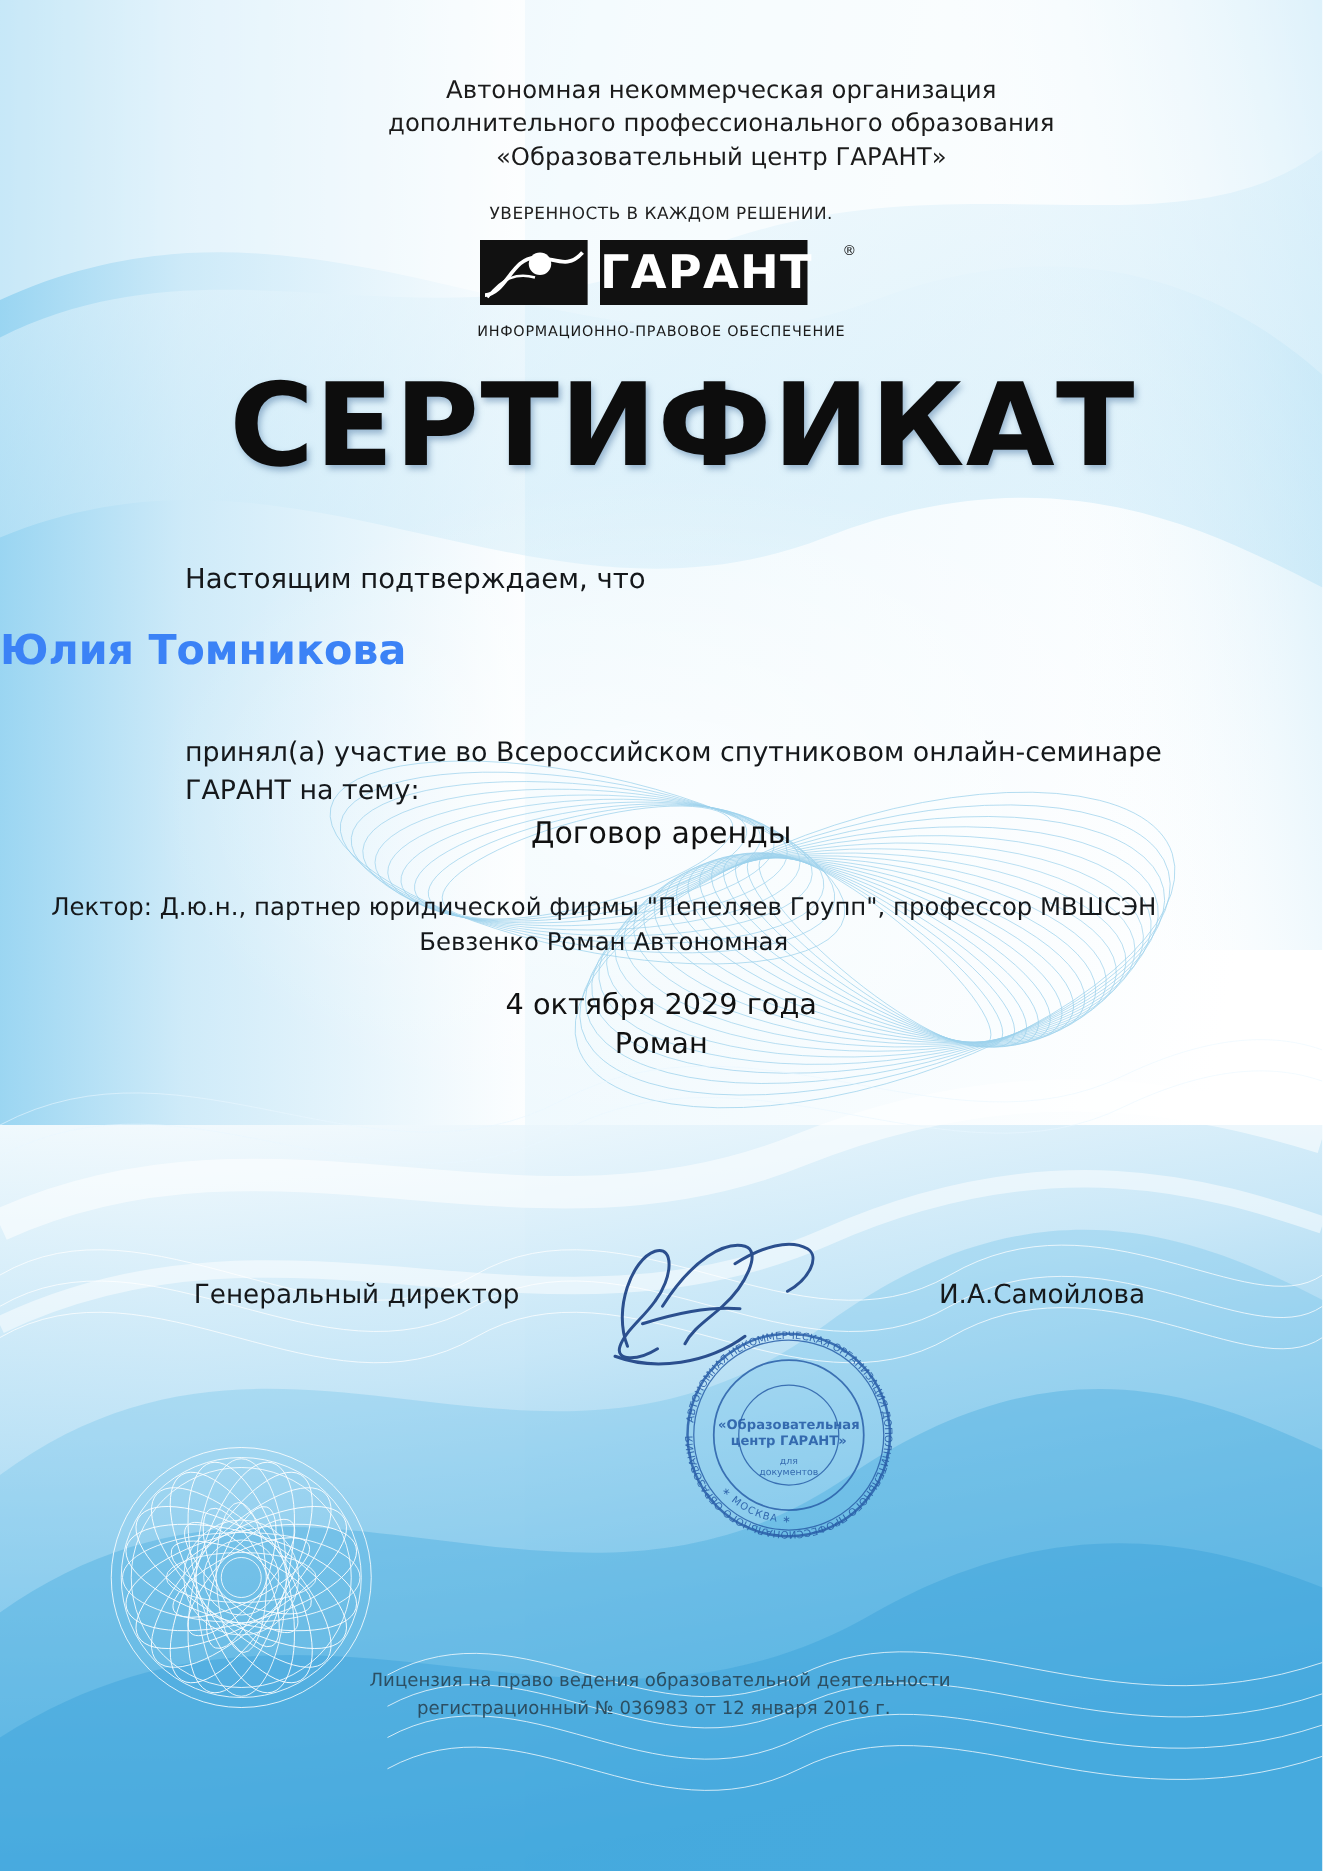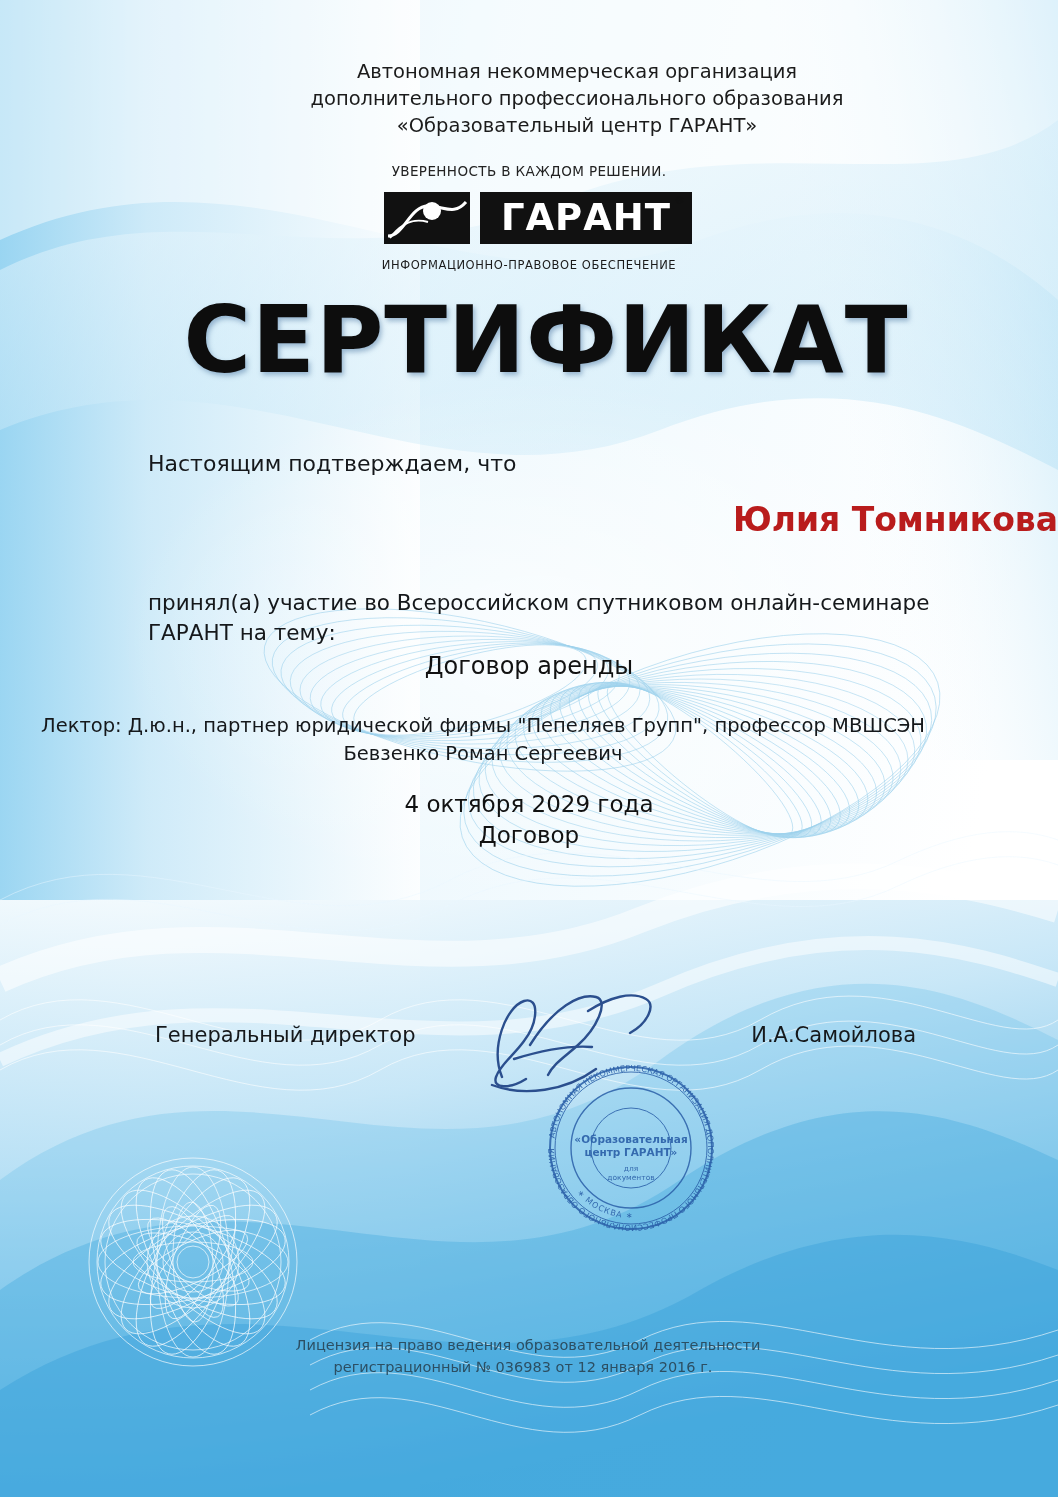--- a/index.html
+++ b/index.html
@@ -76,21 +76,21 @@
     top: 0;
     width: 86px;
     height: 52px;
     background: #111;
   }
   .logo-word {
     position: absolute;
     left: 96px;
     top: 0;
     height: 52px;
-    width: 212px;
+    width: 166px;
     background: #111;
     color: #fff;
     font-size: 37px;
     font-weight: bold;
     letter-spacing: 1px;
     line-height: 52px;
     text-align: center;
     font-family: "DejaVu Sans", sans-serif;
   }
   .logo-reg {
@@ -133,24 +133,24 @@
     top: 451px;
     left: 148px;
     font-size: 22px;
     color: #15181b;
   }
   .recipient {
     position: absolute;
     top: 500px;
     left: 0;
     width: 1058px;
-    text-align: right;
+    text-align: left;
     font-size: 33px;
     font-weight: bold;
-    color: #b91c1c;
+    color: #3b82f6;
   }
   .participation {
     position: absolute;
     top: 588px;
     left: 148px;
     width: 790px;
     font-size: 21.5px;
     line-height: 30px;
     color: #15181b;
   }
@@ -378,26 +378,26 @@
 
     <div class="cert-title">СЕРТИФИКАТ</div>
 
     <div class="line-confirm">Настоящим подтверждаем, что</div>
     <div class="recipient">Юлия Томникова</div>
     <div class="participation">принял(а) участие во Всероссийском спутниковом онлайн-семинаре ГАРАНТ на тему:</div>
     <div class="topic">Договор аренды</div>
 
     <div class="lecturer">
       <div>Лектор: Д.ю.н., партнер юридической фирмы "Пепеляев Групп", профессор МВШСЭН</div>
-      <div>Бевзенко Роман Сергеевич</div>
+      <div>Бевзенко Роман Автономная</div>
     </div>
 
     <div class="date-place">
       <div>4 октября 2029 года</div>
-      <div>Договор</div>
+      <div>Роман</div>
     </div>
 
     <div class="sign-title">Генеральный директор</div>
     <div class="sign-name">И.А.Самойлова</div>
 
     <svg style="position:absolute; left:470px; top:985px;" width="210" height="115" xmlns="http://www.w3.org/2000/svg">
       <g fill="none" stroke="#2b4f8e" stroke-width="2.4" stroke-linecap="round">
         <path d="M32,92 C20,62 36,22 54,16 C70,11 68,38 54,56 C44,70 30,80 26,92 C22,104 40,104 56,94"></path>
         <path d="M60,60 C84,22 110,8 126,12 C140,16 126,44 108,60 C96,71 84,78 78,90"></path>
         <path d="M118,26 C140,12 162,6 176,14 C186,20 178,38 160,48"></path>

